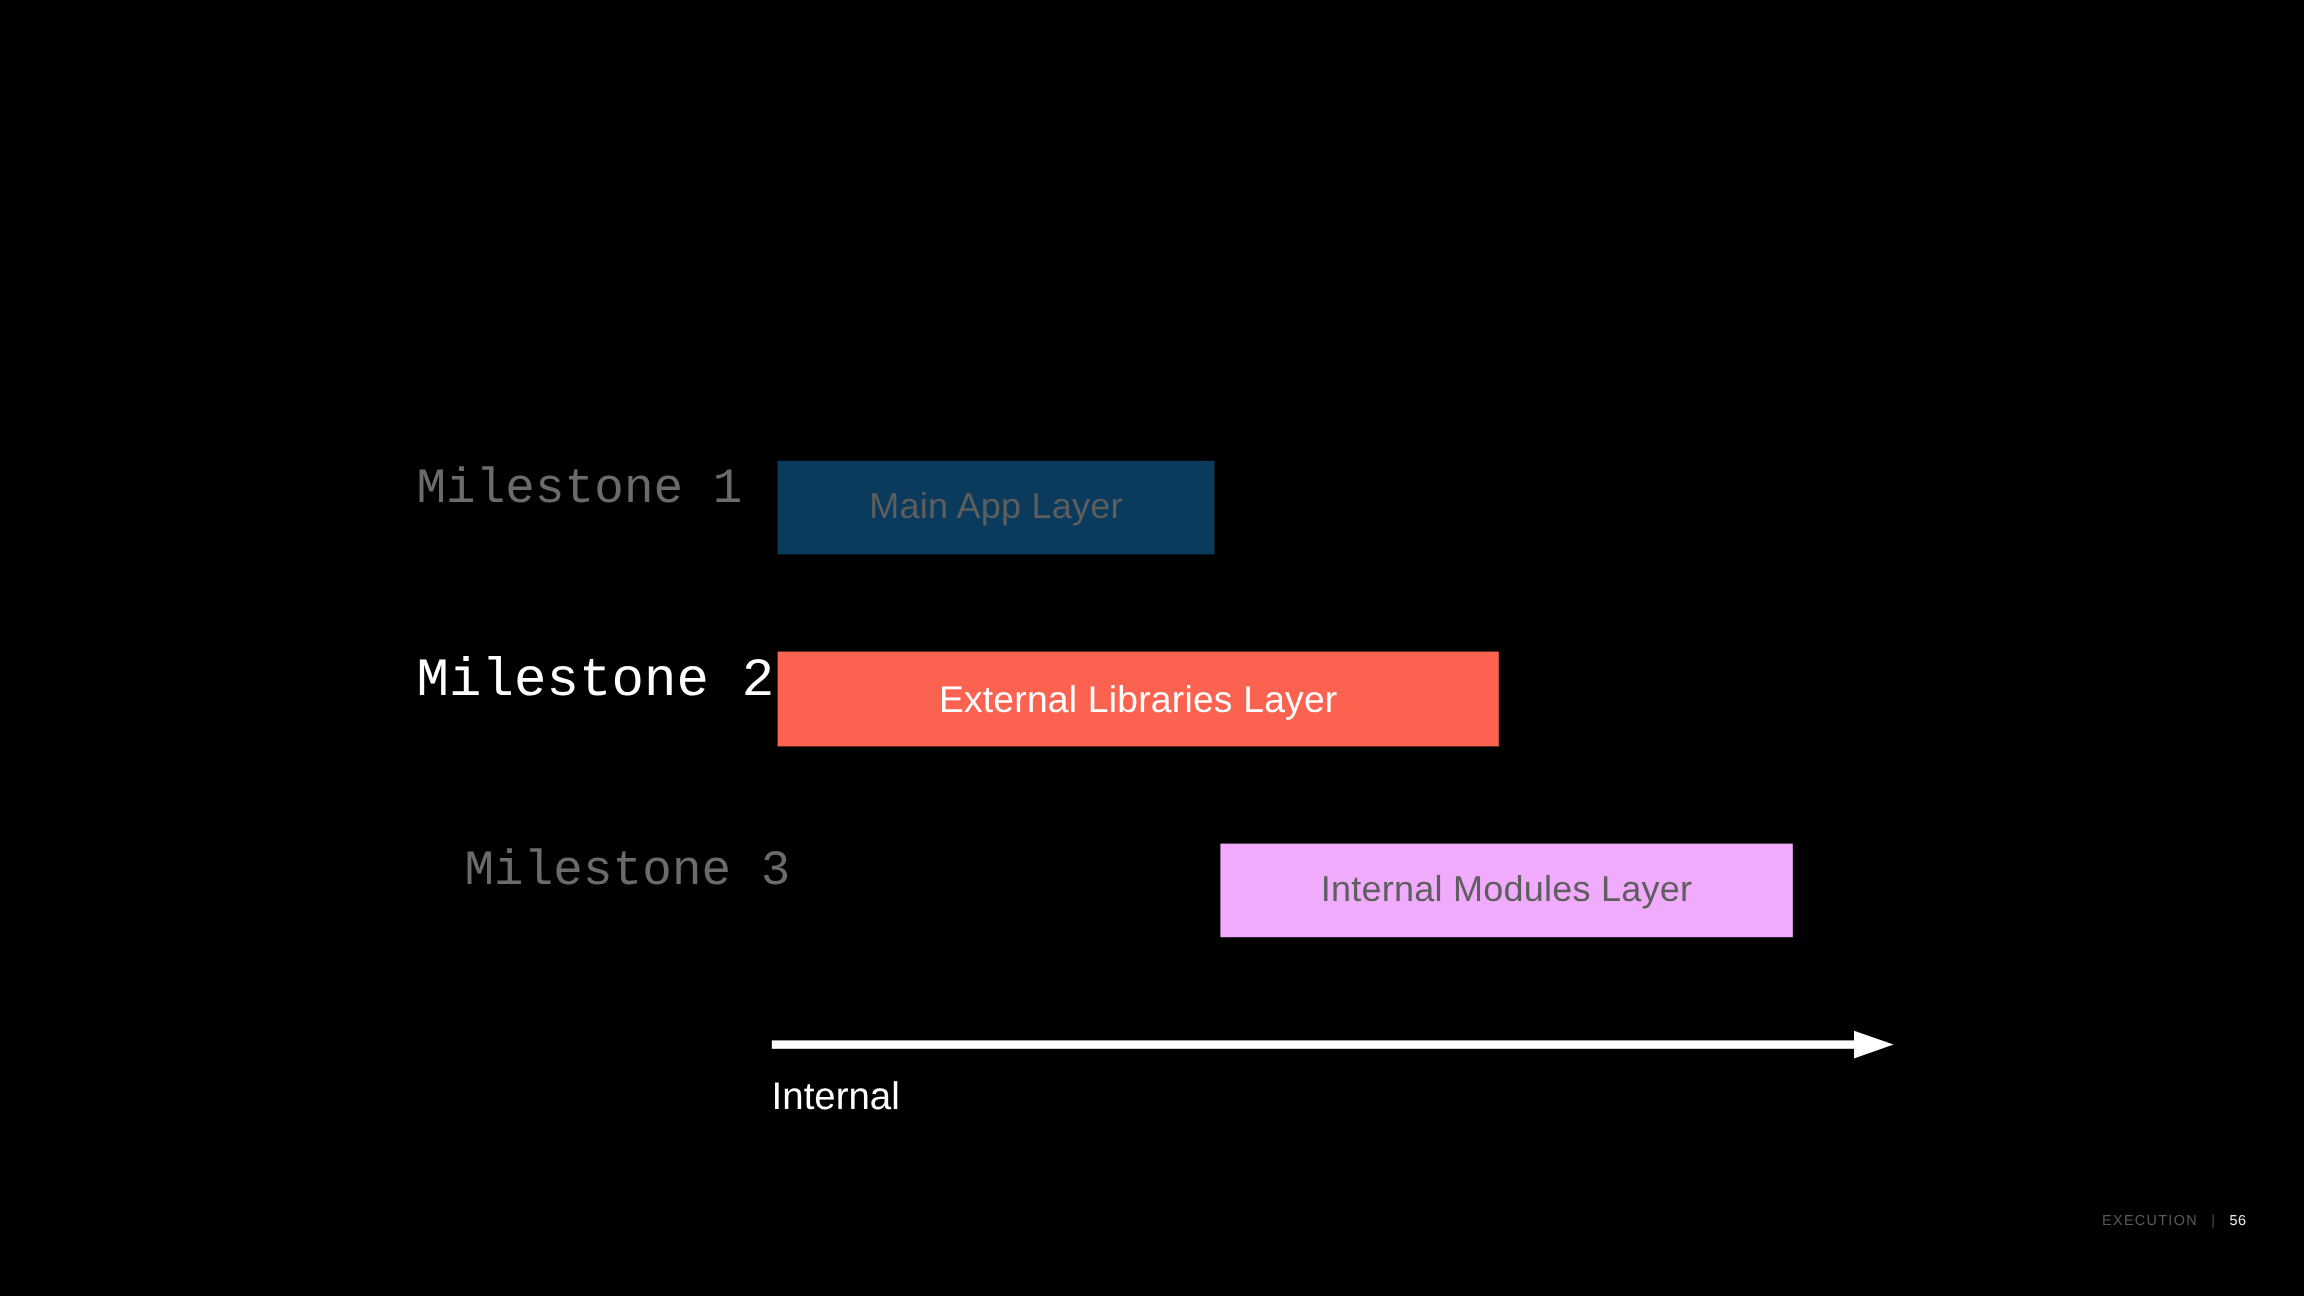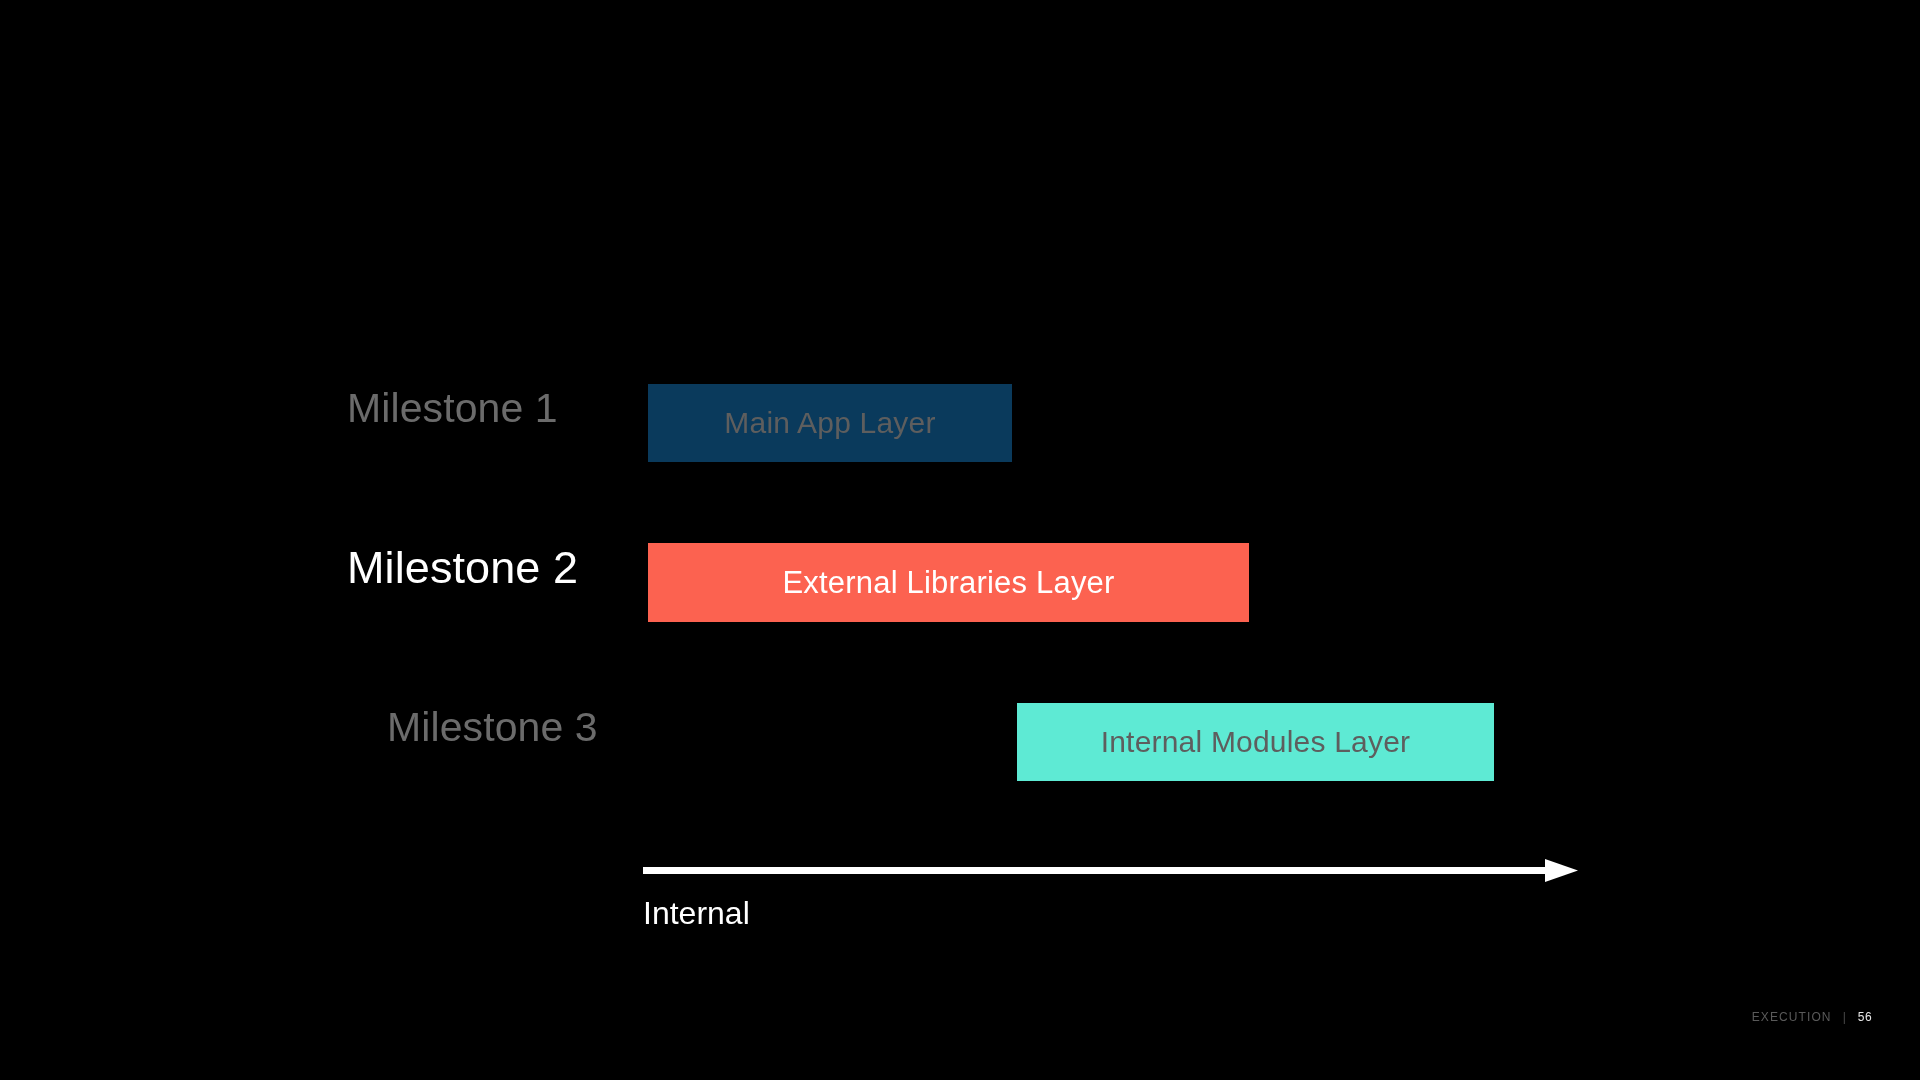--- a/index.html
+++ b/index.html
@@ -36,20 +36,21 @@
     left: 0;
     width: 1920px;
   }
 
   .row-label {
     position: absolute;
     left: 347px;
     white-space: nowrap;
     font-weight: 400;
     letter-spacing: 0.1px;
+    font-family: Liberation Mono, monospace;
   }
 
   .row-1 .row-label,
   .row-3 .row-label {
     color: #6b6b6b;
     font-size: 41px;
   }
 
   .row-2 .row-label {
     color: #ffffff;
@@ -168,21 +169,21 @@
 
     <div class="row row-2">
       <div class="row-label">Milestone 2</div>
       <div class="bar" style="background:#fc6250;">
         <span class="bar-text">External Libraries Layer</span>
       </div>
     </div>
 
     <div class="row row-3">
       <div class="row-label">Milestone 3</div>
-      <div class="bar" style="background:#5eead4;">
+      <div class="bar" style="background:#f0abfc;">
         <span class="bar-text">Internal Modules Layer</span>
       </div>
     </div>
 
   </div>
 
   <div class="timeline">
     <svg width="940" height="60" viewBox="0 0 940 60">
       <rect x="0" y="22" width="907" height="7" fill="#ffffff"></rect>
       <polygon points="902,14 935,25.5 902,37" fill="#ffffff"></polygon>

